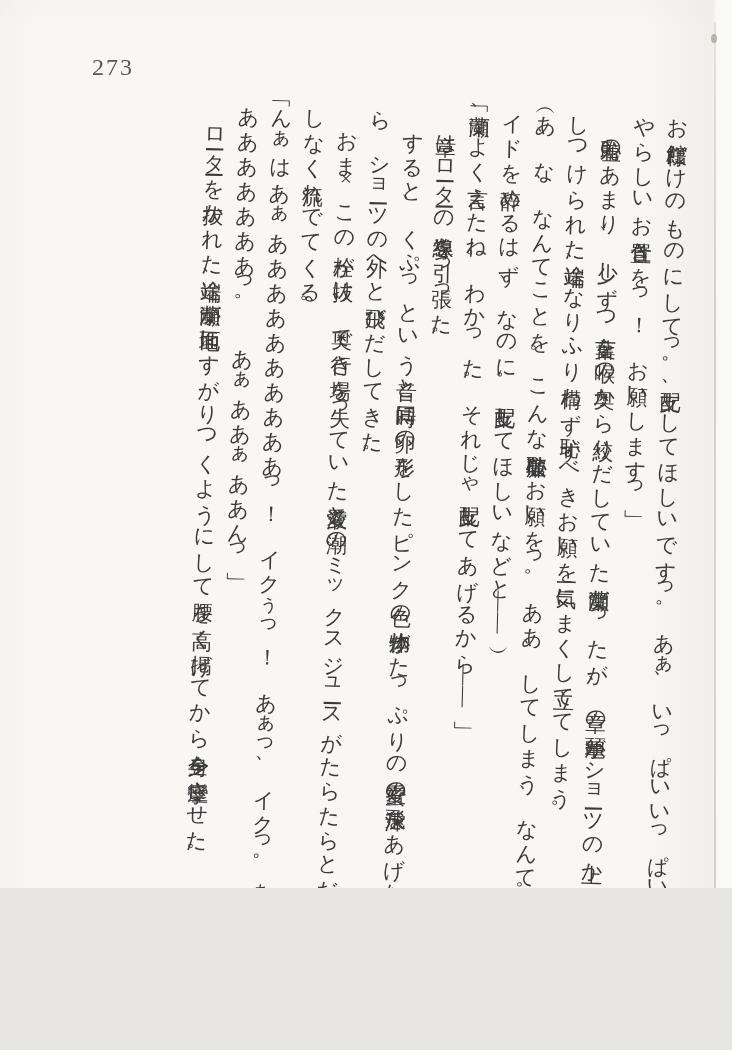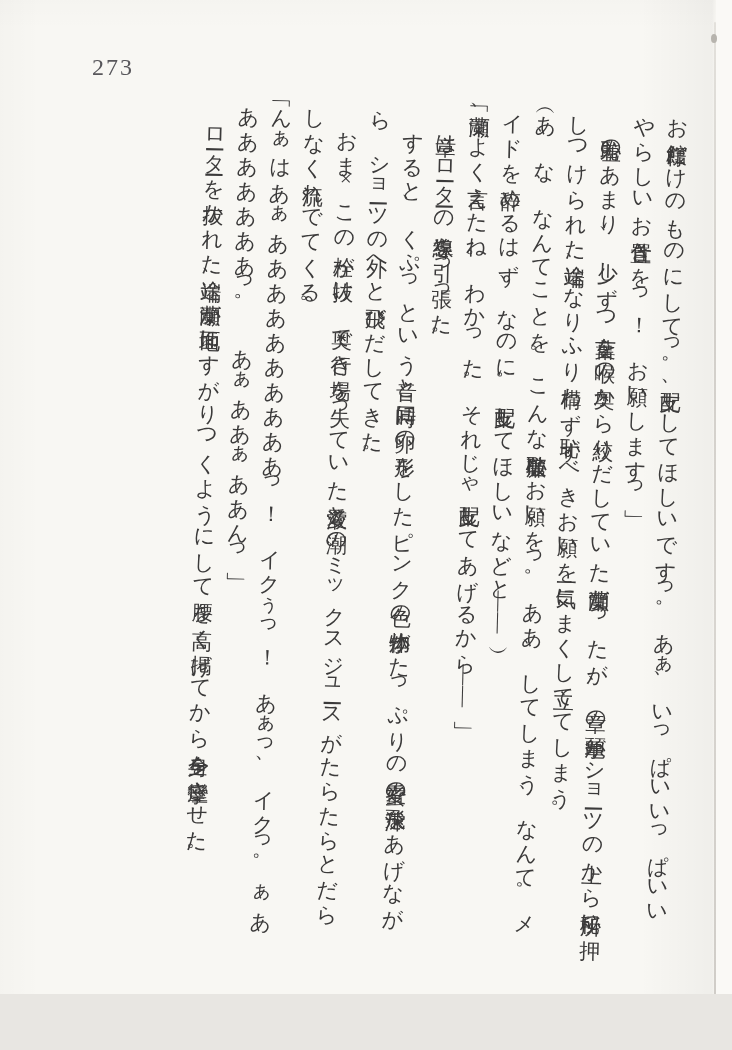--- a/index.html
+++ b/index.html
@@ -1,18 +1,18 @@
 <!DOCTYPE html>
 <html><head>
 <meta charset="utf-8">
 <style>
   html,body{margin:0;padding:0;background:#e8e6e2;}
   .page{
     position:relative;
-    width:732px;height:994px;
+    width:732px;height:888px;
     background:#f8f7f3;
     overflow:hidden;
     font-family:"Liberation Serif","DejaVu Serif",serif;
   }
   
   .paper-shade{
     position:absolute;inset:0;
     background:
       linear-gradient(to right, rgba(0,0,0,0.015) 0, rgba(0,0,0,0) 40px),
       linear-gradient(to right, rgba(0,0,0,0) 640px, rgba(0,0,0,0.035) 712px, rgba(0,0,0,0) 716px),

